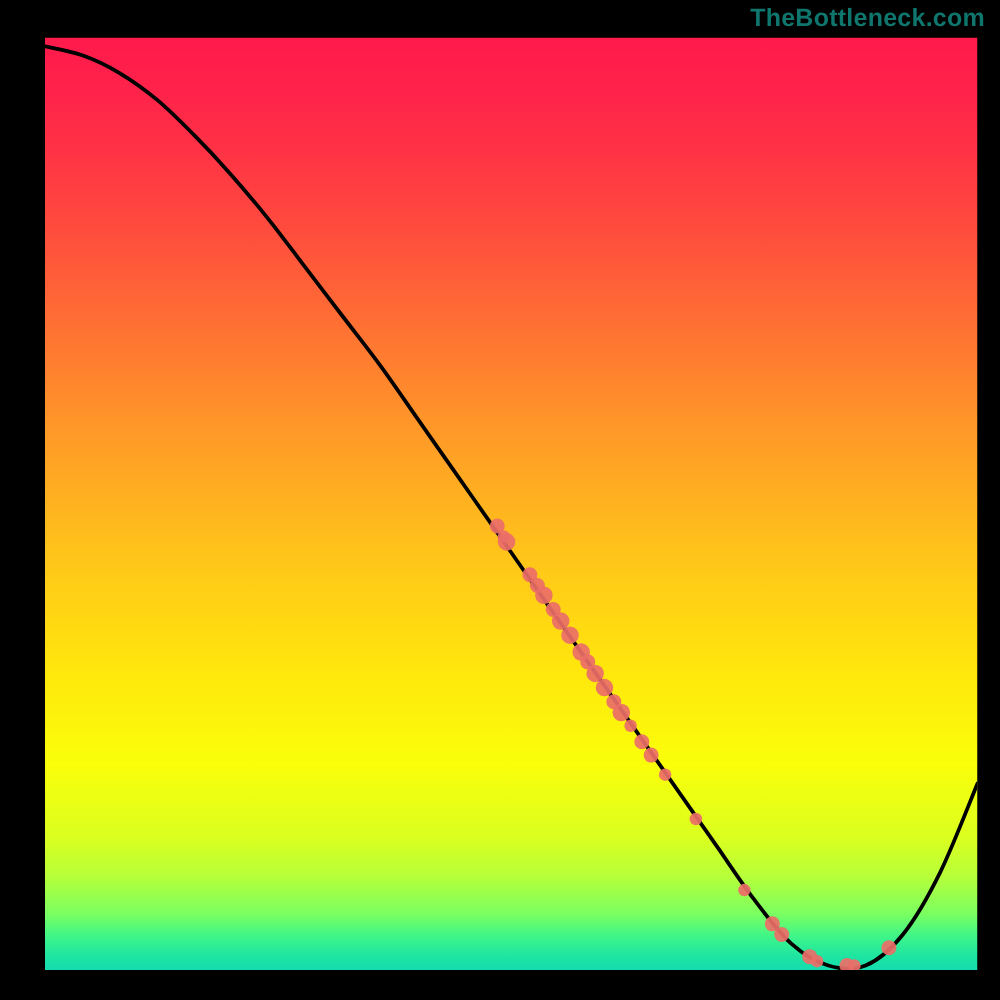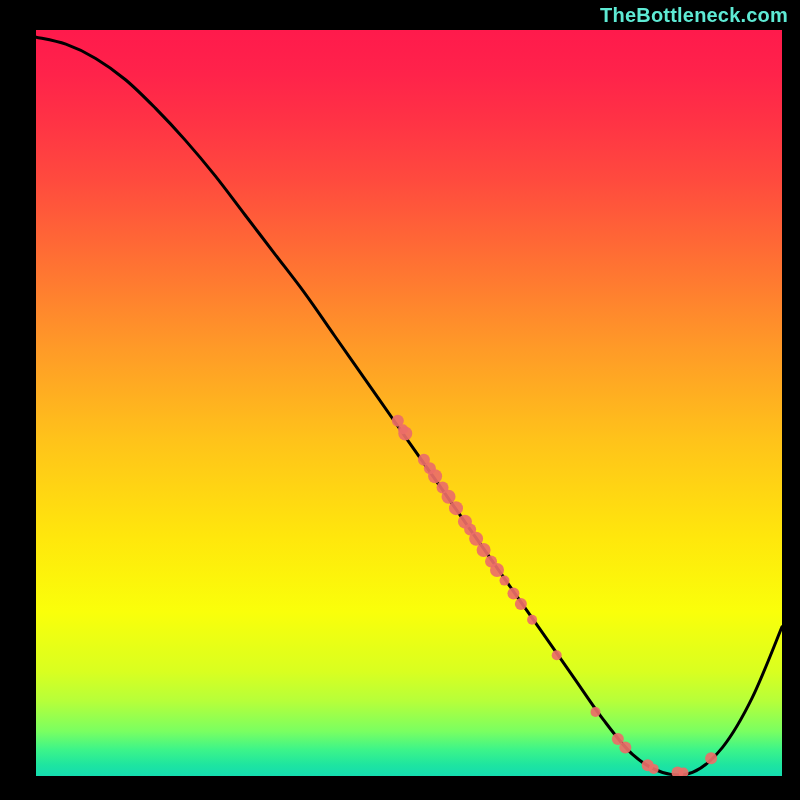--- a/index.html
+++ b/index.html
@@ -13,21 +13,21 @@
   }
   .stage {
     position: relative;
     width: 800px;
     height: 800px;
   }
   .watermark {
     position: absolute;
     top: 4px;
     right: 12px;
-    color: #5eead4;
+    color: #0f766e;
     font-size: 20px;
     font-weight: 600;
     letter-spacing: 0.2px;
     user-select: none;
   }
   .plot-wrap {
     position: absolute;
     left: 36px;
     top: 30px;
     width: 746px;

